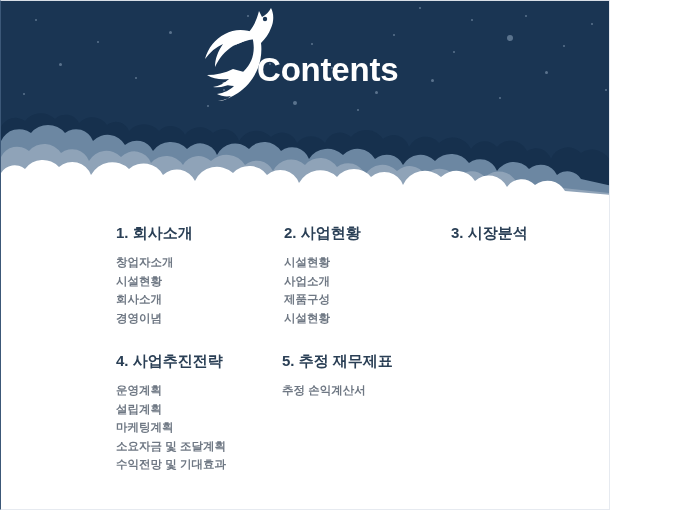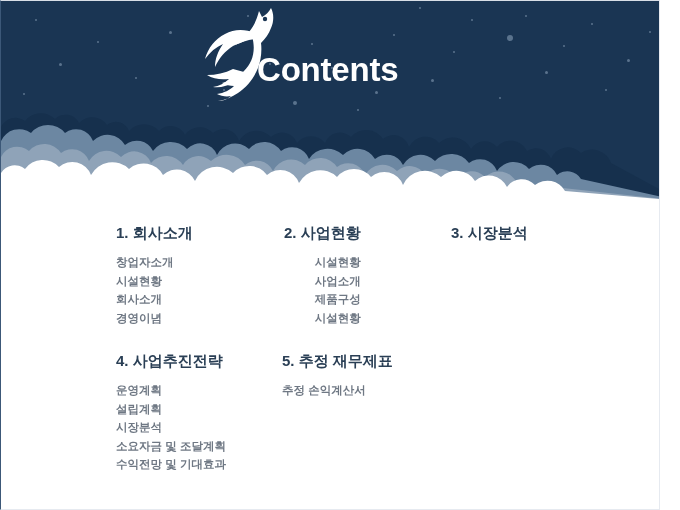--- a/index.html
+++ b/index.html
@@ -8,21 +8,21 @@
   }
   body {
     width: 680px;
     height: 510px;
     overflow: hidden;
     font-family: "Liberation Sans", "DejaVu Sans", sans-serif;
     background: #ffffff;
   }
   #slide {
     position: relative;
-    width: 660px;
+    width: 610px;
     height: 510px;
     background: #ef4444;
     overflow: hidden;
     box-sizing: border-box;
     border-left: 1px solid #3c5878;
     border-top: 1px solid #d8dee6;
     border-right: 1px solid #e6eaf0;
     border-bottom: 1px solid #e6eaf0;
   }
 
@@ -104,21 +104,21 @@
   }
   .sec-items li {
     font-size: 11.5px;
     color: #6f7884;
     line-height: 18.5px;
     white-space: nowrap;
   }
 
   
   .c1 { left: 115px; top: 24px; }
-  .c2 { left: 283px; top: 24px; text-align: right; }
+  .c2 { left: 283px; top: 24px; }
   .c3 { left: 450px; top: 24px; }
   
   .c4 { left: 115px; top: 152px; }
   .c5 { left: 281px; top: 152px; }
 </style>
 </head>
 <body>
 
 <div id="slide">
 
@@ -259,21 +259,21 @@
 
     <div class="col c3">
       <div class="sec-title">3. 시장분석</div>
     </div>
 
     <div class="col c4">
       <div class="sec-title">4. 사업추진전략</div>
       <ul class="sec-items">
         <li>운영계획</li>
         <li>설립계획</li>
-        <li>시장분석</li>
+        <li>마케팅계획</li>
         <li>소요자금 및 조달계획</li>
         <li>수익전망 및 기대효과</li>
       </ul>
     </div>
 
     <div class="col c5">
       <div class="sec-title">5. 추정 재무제표</div>
       <ul class="sec-items">
         <li>추정 손익계산서</li>
       </ul>

